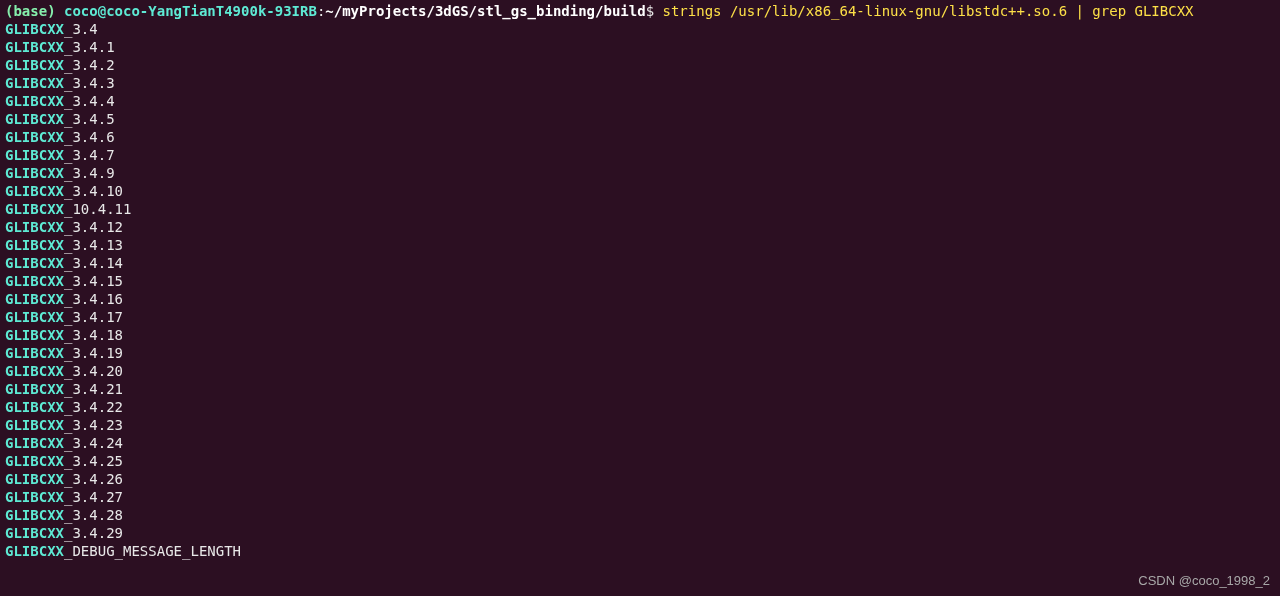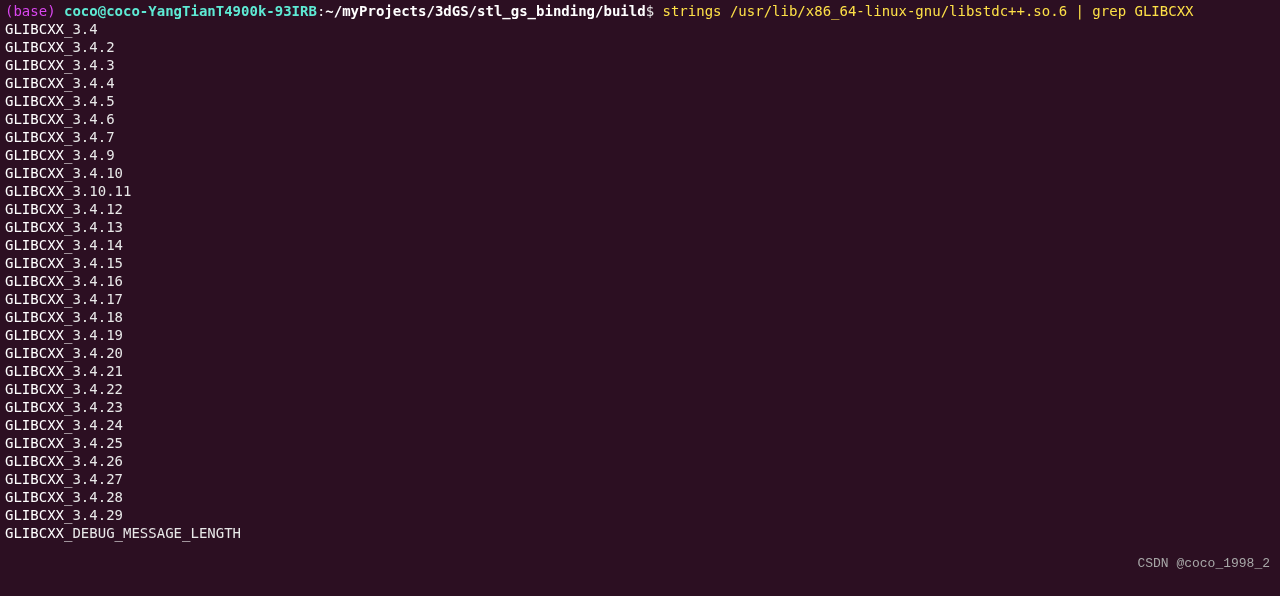--- a/index.html
+++ b/index.html
@@ -16,21 +16,22 @@
       width: 1280px;
       height: 596px;
       overflow: hidden;
       position: relative;
       padding: 2px 0 0 5px;
     }
     .prompt-line {
       white-space: nowrap;
     }
     .env-prefix {
-      color: #d946ef;
+      color: #86efac;
+      font-weight: bold;
     }
     .user-host {
       color: #5eead4;
       font-weight: bold;
     }
     .colon {
       color: #e8e8e8;
     }
     .path {
       color: #ffffff;
@@ -39,53 +40,54 @@
     .dollar {
       color: #e8e8e8;
     }
     .command {
       color: #fde047;
     }
     .output-line {
       white-space: nowrap;
     }
     .highlight {
-      color: #ffffff;
-      font-weight: normal;
+      color: #5eead4;
+      font-weight: bold;
     }
     .normal {
       color: #e8e8e8;
     }
     .watermark {
       position: absolute;
-      bottom: 23px;
+      bottom: 6px;
       right: 10px;
       color: #a8a8a8;
       font-size: 13px;
-      font-family: Liberation Mono, monospace;
+      font-family: Liberation Sans, sans-serif;
     }
   </style>
 </head>
 <body>
 
 <div class="terminal">
   <div class="prompt-line">
     <span class="env-prefix">(base) </span><span class="user-host">coco@coco-YangTianT4900k-93IRB</span><span class="colon">:</span><span class="path">~/myProjects/3dGS/stl_gs_binding/build</span><span class="dollar">$ </span><span class="command">strings /usr/lib/x86_64-linux-gnu/libstdc++.so.6 | grep GLIBCXX</span>
   </div>
   <div id="output-container">
       <div class="output-line"><span class="highlight">GLIBCXX</span><span class="normal">_3.4</span></div>
+      <div class="output-line"><span class="highlight">GLIBCXX</span><span class="normal">_3.4.1</span></div>
       <div class="output-line"><span class="highlight">GLIBCXX</span><span class="normal">_3.4.2</span></div>
       <div class="output-line"><span class="highlight">GLIBCXX</span><span class="normal">_3.4.3</span></div>
       <div class="output-line"><span class="highlight">GLIBCXX</span><span class="normal">_3.4.4</span></div>
       <div class="output-line"><span class="highlight">GLIBCXX</span><span class="normal">_3.4.5</span></div>
       <div class="output-line"><span class="highlight">GLIBCXX</span><span class="normal">_3.4.6</span></div>
       <div class="output-line"><span class="highlight">GLIBCXX</span><span class="normal">_3.4.7</span></div>
       <div class="output-line"><span class="highlight">GLIBCXX</span><span class="normal">_3.4.9</span></div>
       <div class="output-line"><span class="highlight">GLIBCXX</span><span class="normal">_3.4.10</span></div>
-      <div class="output-line"><span class="highlight">GLIBCXX</span><span class="normal">_3.10.11</span></div>
+      <div class="output-line"><span class="highlight">GLIBCXX</span><span class="normal">_10.4.11</span></div>
       <div class="output-line"><span class="highlight">GLIBCXX</span><span class="normal">_3.4.12</span></div>
       <div class="output-line"><span class="highlight">GLIBCXX</span><span class="normal">_3.4.13</span></div>
       <div class="output-line"><span class="highlight">GLIBCXX</span><span class="normal">_3.4.14</span></div>
       <div class="output-line"><span class="highlight">GLIBCXX</span><span class="normal">_3.4.15</span></div>
       <div class="output-line"><span class="highlight">GLIBCXX</span><span class="normal">_3.4.16</span></div>
       <div class="output-line"><span class="highlight">GLIBCXX</span><span class="normal">_3.4.17</span></div>
       <div class="output-line"><span class="highlight">GLIBCXX</span><span class="normal">_3.4.18</span></div>
       <div class="output-line"><span class="highlight">GLIBCXX</span><span class="normal">_3.4.19</span></div>
       <div class="output-line"><span class="highlight">GLIBCXX</span><span class="normal">_3.4.20</span></div>
       <div class="output-line"><span class="highlight">GLIBCXX</span><span class="normal">_3.4.21</span></div>

